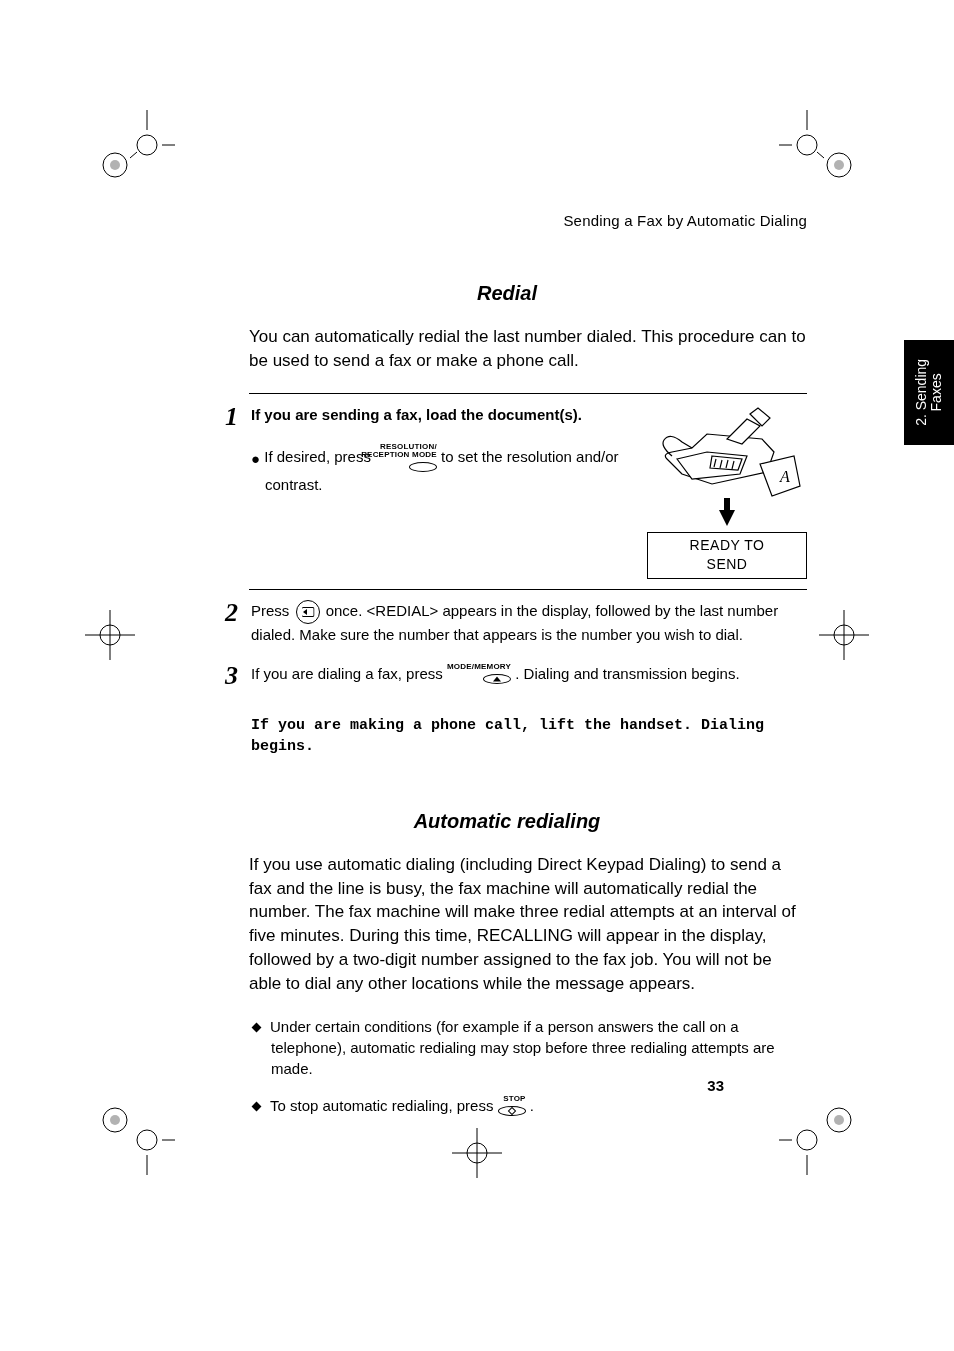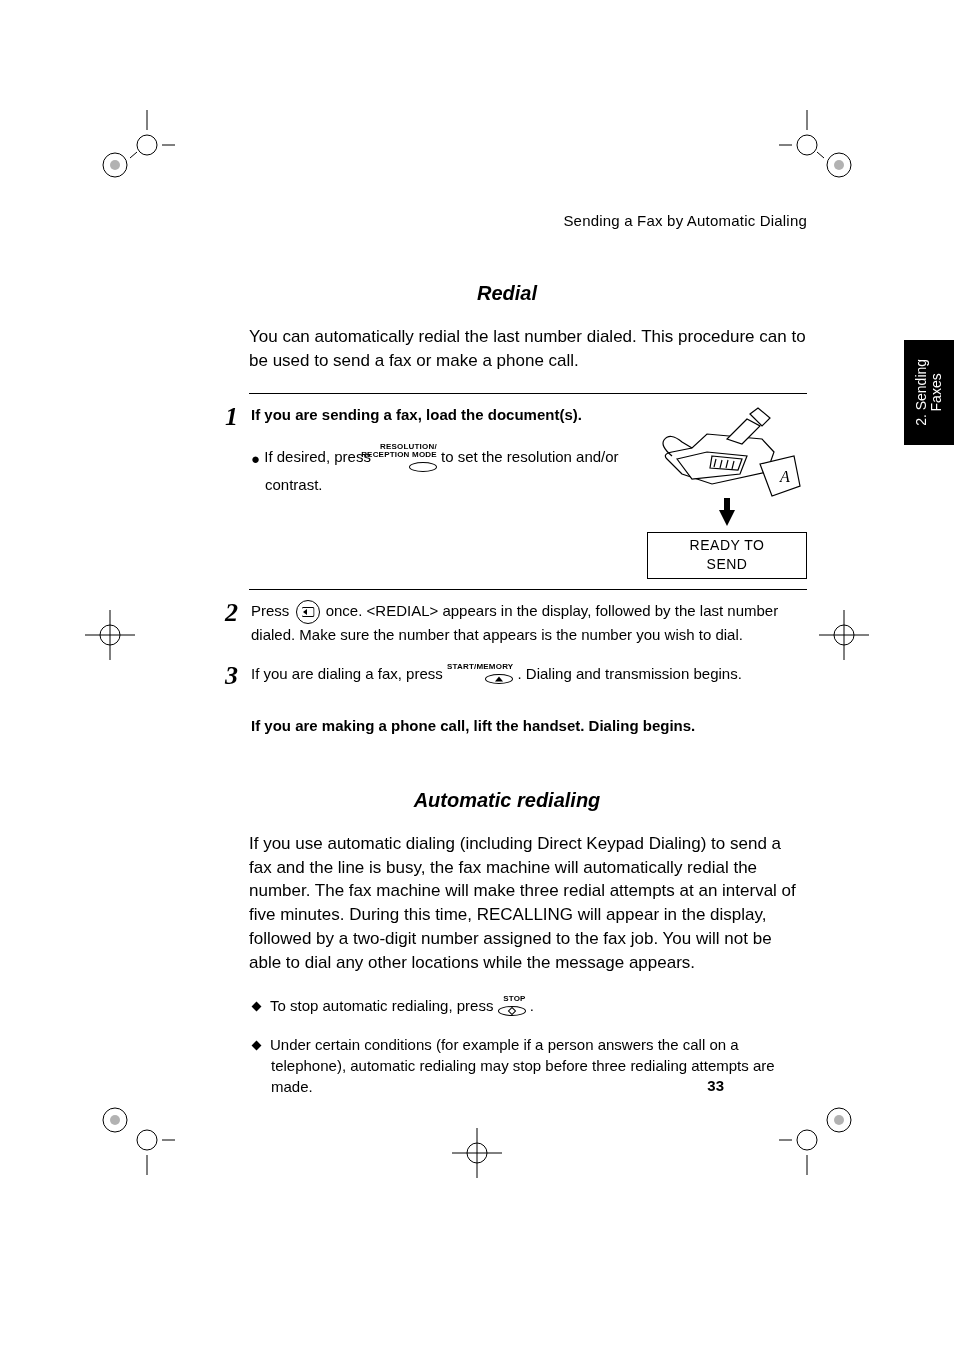--- a/index.html
+++ b/index.html
@@ -171,20 +171,21 @@
   .display-box{
     border:1px solid #000;
     display:inline-block;
     padding:3px 24px;
     font-size:14px;
     letter-spacing:0.5px;
   }
   .alt-line{
     margin: 26px 0 0 44px;
     font-weight: bold;
+    font-family: Liberation Mono, monospace;
   }
   .section2 { margin-top: 50px; }
   .dia-bullet::before {
     content:"";
     display:inline-block;
     width:7px;height:7px;
     background:#000;
     transform: rotate(45deg);
     margin-right:10px;
     position:relative;
@@ -362,42 +363,42 @@
       <span class="arrow-note"></span>
       <span>once. &lt;REDIAL&gt; appears in the display, followed by the last number dialed. Make sure the number that appears is the number you wish to dial.</span>
     </div>
   </div>
 
   <div class="step-row" style="margin-top:18px;">
     <div class="step-num">3</div>
     <div class="step-body bold">
       <span>If you are dialing a fax, press</span>
       <span class="btn-label">
-        <span class="sm">START/MEMORY</span>
+        <span class="sm">MODE/MEMORY</span>
         <span class="oval triangle"></span>
       </span>
       <span>. Dialing and transmission begins.</span>
     </div>
   </div>
 
   <div class="alt-line">If you are making a phone call, lift the handset. Dialing begins.</div>
 
   <div class="section2">
     <div class="section-title">Automatic redialing</div>
     <p class="intro">If you use automatic dialing (including Direct Keypad Dialing) to send a fax and the line is busy, the fax machine will automatically redial the number. The fax machine will make three redial attempts at an interval of five minutes. During this time, RECALLING will appear in the display, followed by a two-digit number assigned to the fax job. You will not be able to dial any other locations while the message appears.</p>
+
+    <div class="dia-item">
+      <span class="dia-bullet"></span><span>Under certain conditions (for example if a person answers the call on a telephone), automatic redialing may stop before three redialing attempts are made.</span>
+    </div>
 
     <div class="dia-item">
       <span class="dia-bullet"></span><span>To stop automatic redialing, press</span>
       <span class="btn-label">
         <span class="sm">STOP</span>
         <span class="oval dia"></span>
       </span>
       <span>.</span>
     </div>
-
-    <div class="dia-item">
-      <span class="dia-bullet"></span><span>Under certain conditions (for example if a person answers the call on a telephone), automatic redialing may stop before three redialing attempts are made.</span>
-    </div>
   </div>
 
 </div>
 
 <div class="page-num">33</div>
 
 </body></html>

